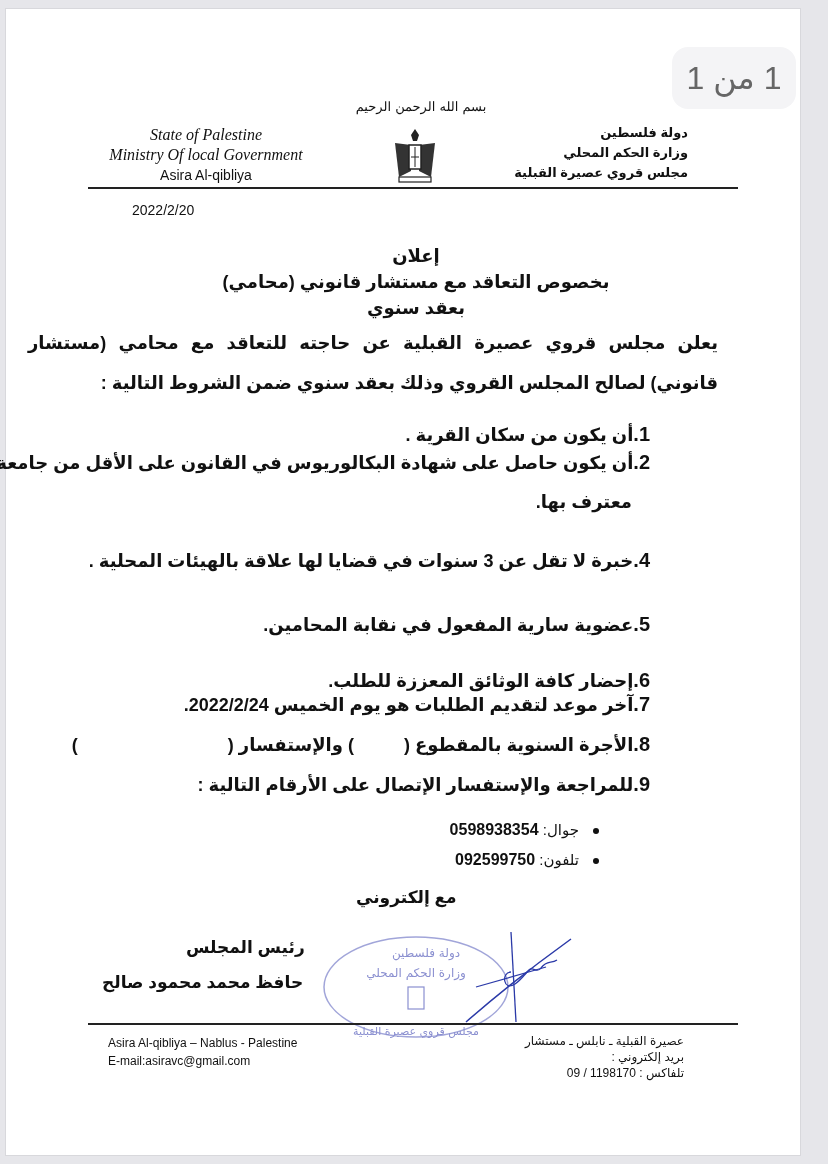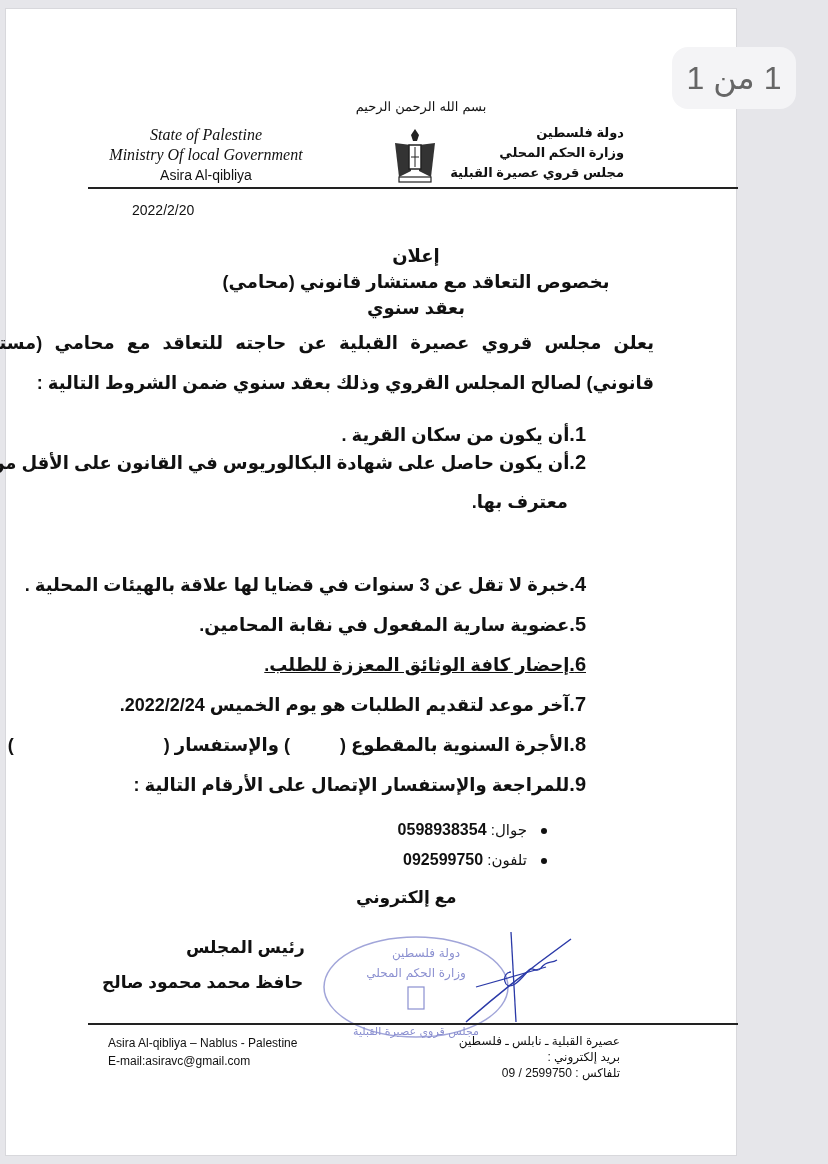--- a/index.html
+++ b/index.html
@@ -1,40 +1,40 @@
 <!DOCTYPE html>
 <html><head>
   <meta charset="utf-8">
   <style>
     html, body { margin: 0; padding: 0; }
     body {
       width: 828px; height: 1164px; background: #e6e6ea; position: relative; overflow: hidden;
       font-family: "Liberation Sans", "DejaVu Sans", sans-serif; color: #111;
     }
     .page {
-      position: absolute; left: 5px; top: 8px; width: 732px; height: 1148px;
+      position: absolute; left: 5px; top: 8px; width: 796px; height: 1148px;
       background: #fff; border: 1px solid #d8d8dc; box-sizing: border-box;
     }
     .page-badge {
       position: absolute; left: 666px; top: 38px; width: 124px; height: 62px;
       background: #f4f4f6; border-radius: 16px; display: flex; align-items: center; justify-content: center;
       font-size: 32px; color: #666; direction: rtl;
     }
     .basmala { position: absolute; left: 340px; top: 90px; width: 150px; text-align: center; font-size: 13px; font-family: "DejaVu Serif", serif; direction: rtl; }
     .hdr-en { position: absolute; left: 80px; top: 116px; width: 240px; text-align: center; font-family: "Liberation Serif", serif; font-style: italic; font-size: 16px; line-height: 20px; }
     .hdr-en .plain { font-family: "Liberation Sans", sans-serif; font-style: normal; font-size: 14px; }
     .hdr-ar { position: absolute; right: 112px; top: 114px; width: 220px; text-align: right; direction: rtl; font-size: 13px; line-height: 20px; font-weight: bold; }
     .emblem { position: absolute; left: 383px; top: 118px; width: 52px; height: 60px; }
     .rule { position: absolute; left: 82px; width: 650px; border-top: 2px solid #222; }
     .date { position: absolute; left: 126px; top: 193px; font-size: 14px; }
     .title-block { position: absolute; left: 180px; width: 460px; text-align: center; direction: rtl; font-weight: bold; font-size: 18px; }
     .body { position: absolute; right: 82px; width: 690px; direction: rtl; text-align: justify; font-weight: bold; font-size: 18px; line-height: 40px; }
     .item { position: absolute; right: 150px; direction: rtl; font-weight: bold; font-size: 18px; white-space: nowrap; }
     .item .num { font-size: 20px; }
-    .contact { position: absolute; right: 189px; direction: rtl; font-size: 15px; white-space: nowrap; padding-left: 36px; }
+    .contact { position: absolute; right: 201px; direction: rtl; font-size: 15px; white-space: nowrap; padding-left: 36px; }
     .contact .val { font-weight: bold; font-size: 16px; }
     .contact .dot { display: inline-block; width: 6px; height: 6px; border-radius: 50%; background: #111; margin-left: 14px; vertical-align: middle; }
     .regards { position: absolute; left: 350px; top: 878px; font-weight: bold; font-size: 17px; direction: rtl; }
     .sig-title { position: absolute; left: 180px; top: 928px; font-weight: bold; font-size: 17px; direction: rtl; }
     .sig-name { position: absolute; left: 96px; top: 963px; font-weight: bold; font-size: 17px; direction: rtl; }
     .stamp { position: absolute; left: 310px; top: 918px; width: 260px; height: 130px; }
     .foot-en { position: absolute; left: 102px; top: 1025px; font-size: 12px; line-height: 18px; }
     .foot-ar { position: absolute; right: 116px; top: 1024px; text-align: right; direction: rtl; font-size: 12px; line-height: 16px; }
   </style>
 </head>
@@ -71,23 +71,23 @@
 
   <div class="title-block" style="top:236px;">إعلان</div>
   <div class="title-block" style="top:262px;">بخصوص التعاقد مع مستشار قانوني (محامي)</div>
   <div class="title-block" style="top:288px;">بعقد سنوي</div>
 
   <div class="body" style="top:314px;">يعلن مجلس قروي عصيرة القبلية عن حاجته للتعاقد مع محامي (مستشار قانوني) لصالح المجلس القروي وذلك بعقد سنوي ضمن الشروط التالية :</div>
 
   <div class="item" style="top:414px;text-align:right;"><span class="num">1.</span><span>أن يكون من سكان القرية .</span></div>
   <div class="item" style="top:440px; right:150px; top:442px;"><span class="num">2.</span><span>أن يكون حاصل على شهادة البكالوريوس في القانون على الأقل  من جامعة</span></div>
   <div class="item" style="top:482px; right:168px;">معترف بها.</div>
-  <div class="item" style="top:564px;"><span class="num">4.</span><span>خبرة لا تقل عن 3 سنوات في قضايا لها علاقة بالهيئات المحلية .</span></div>
+  <div class="item" style="top:540px;"><span class="num">4.</span><span>خبرة لا تقل عن 3 سنوات في قضايا لها علاقة بالهيئات المحلية .</span></div>
   <div class="item" style="top:604px;"><span class="num">5.</span><span>عضوية سارية المفعول في نقابة المحامين.</span></div>
-  <div class="item" style="top:644px;text-decoration:underline;"><span class="num">6.</span><span>إحضار كافة الوثائق المعززة للطلب.</span></div>
+  <div class="item" style="top:660px;"><span class="num">6.</span><span>إحضار كافة الوثائق المعززة للطلب.</span></div>
   <div class="item" style="top:684px;"><span class="num">7.</span><span>آخر موعد لتقديم الطلبات هو يوم الخميس 2022/2/24.</span></div>
   <div class="item" style="top:724px; white-space:pre;"><span class="num">8.</span><span>الأجرة السنوية بالمقطوع (          ) والإستفسار (                              )</span></div>
   <div class="item" style="top:764px;"><span class="num">9.</span><span>للمراجعة والإستفسار الإتصال على الأرقام التالية :</span></div>
 
   <div class="contact" style="top:812px;"><span class="dot"></span><span>جوال:</span> <span class="val">0598938354</span></div>
   <div class="contact" style="top:842px;"><span class="dot"></span><span>تلفون:</span> <span class="val">092599750</span></div>
 
   <div class="regards">مع إلكتروني</div>
   <div class="sig-title">رئيس المجلس</div>
   <div class="sig-name">حافظ محمد محمود صالح</div>
@@ -104,17 +104,17 @@
     <path d="M160 60 L230 40" fill="none" stroke="#2b3aa8" stroke-width="1.2"></path>
   </svg>
 
   <div class="rule" style="top:1014px;"></div>
 
   <div class="foot-en">
     <div>Asira Al-qibliya – Nablus - Palestine</div>
     <div>E-mail:asiravc@gmail.com</div>
   </div>
   <div class="foot-ar">
-    <div>عصيرة القبلية ـ نابلس ـ فلسطين</div>
+    <div>عصيرة القبلية ـ نابلس ـ مستشار</div>
     <div>بريد إلكتروني :</div>
-    <div>تلفاكس : 2599750 / 09</div>
+    <div>تلفاكس : 1198170 / 09</div>
   </div>
 </div>
 
 </body></html>

